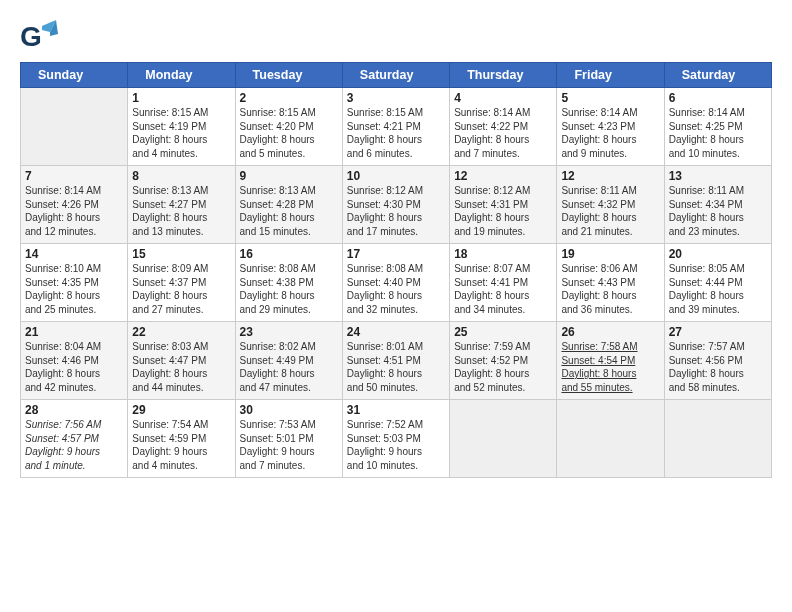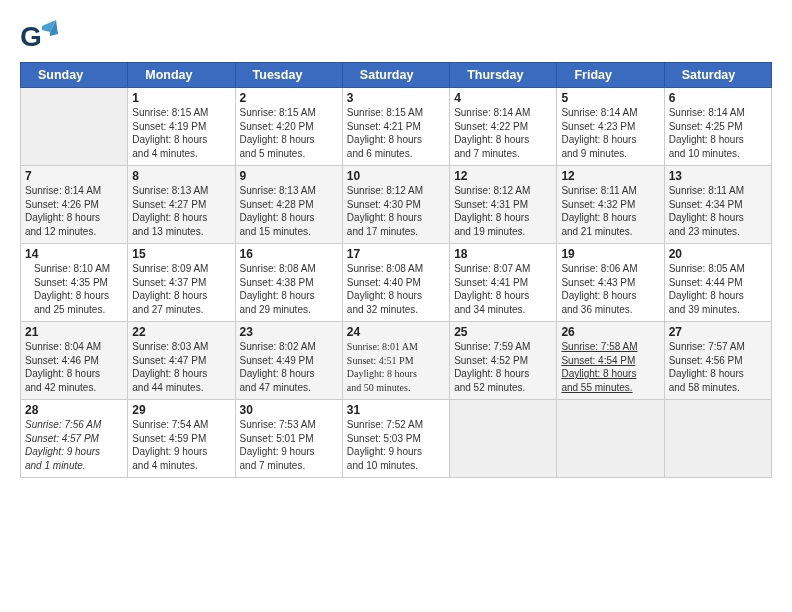--- a/index.html
+++ b/index.html
@@ -223,21 +223,21 @@
             <span class="day-num">13</span>
             <div class="day-info" style="white-space: pre-line;">Sunrise: 8:11 AM
 Sunset: 4:34 PM
 Daylight: 8 hours
 and 23 minutes.</div>
           </td>
         </tr>
         <tr>
           <td>
             <span class="day-num">14</span>
-            <div class="day-info" style="white-space: pre-line; margin-left: 9px;">Sunrise: 8:10 AM
+            <div class="day-info" style="white-space: pre-line;">Sunrise: 8:10 AM
 Sunset: 4:35 PM
 Daylight: 8 hours
 and 25 minutes.</div>
           </td>
           <td>
             <span class="day-num">15</span>
             <div class="day-info" style="white-space: pre-line;">Sunrise: 8:09 AM
 Sunset: 4:37 PM
 Daylight: 8 hours
 and 27 minutes.</div>
@@ -295,21 +295,21 @@
           </td>
           <td>
             <span class="day-num">23</span>
             <div class="day-info" style="white-space: pre-line;">Sunrise: 8:02 AM
 Sunset: 4:49 PM
 Daylight: 8 hours
 and 47 minutes.</div>
           </td>
           <td>
             <span class="day-num">24</span>
-            <div class="day-info" style="white-space: pre-line; font-family: Liberation Serif, serif;">Sunrise: 8:01 AM
+            <div class="day-info" style="white-space: pre-line;">Sunrise: 8:01 AM
 Sunset: 4:51 PM
 Daylight: 8 hours
 and 50 minutes.</div>
           </td>
           <td>
             <span class="day-num">25</span>
             <div class="day-info" style="white-space: pre-line;">Sunrise: 7:59 AM
 Sunset: 4:52 PM
 Daylight: 8 hours
 and 52 minutes.</div>

